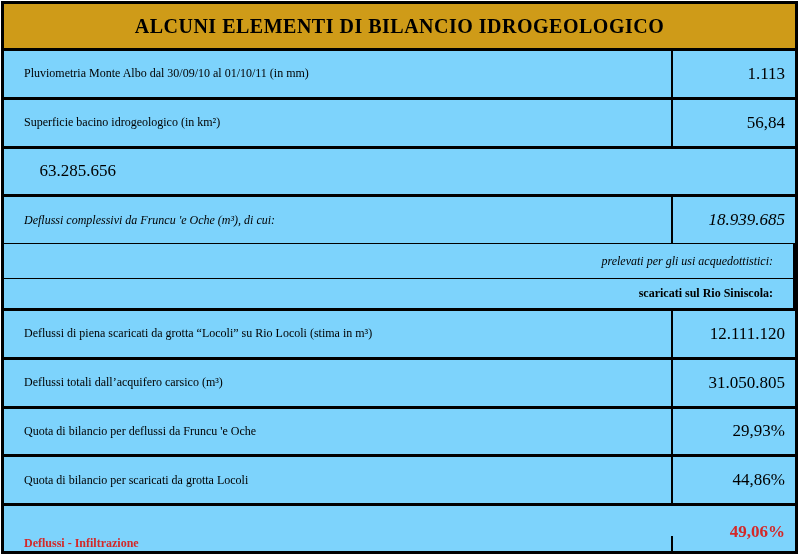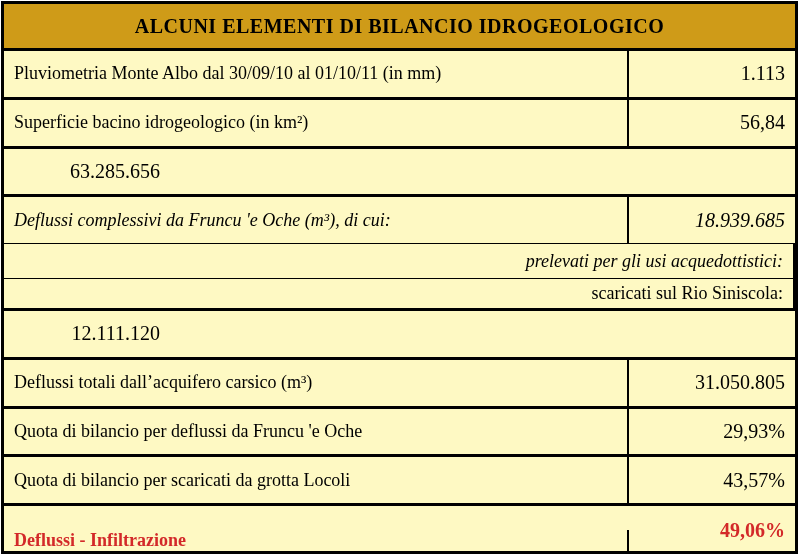--- a/index.html
+++ b/index.html
@@ -14,21 +14,21 @@
   }
   * { box-sizing: border-box; }
 
   .table {
     position: absolute;
     left: 1px;
     top: 1px;
     width: 797px;
     height: 553px;
     border: 3px solid var(--border, #000);
-    background: #fef9c3;
+    background: #7dd3fc;
     display: flex;
     flex-direction: column;
   }
 
   .title-row {
     flex: 0 0 47px;
     background: var(--header-bg, #CF9B18);
     border-bottom: 3px solid var(--border, #000);
     display: flex;
     align-items: center;
@@ -39,42 +39,41 @@
   }
 
   .row {
     display: flex;
     flex: 1 1 auto;
     border-bottom: 3px solid var(--border, #000);
     align-items: stretch;
   }
   .row.thin-bottom { border-bottom-width: 1px; font-style: italic; }
   .row.sub1 { flex: 0 0 35px; }
-  .row.sub2 { flex: 0 0 32px; }
+  .row.sub2 { flex: 0 0 32px; font-weight: bold; }
   .row.last { flex: 0 0 45px; border-bottom: none; align-items: flex-end; }
 
   .cell-label {
     flex: 1 1 auto;
     display: flex;
     align-items: center;
-    padding: 0 10px;
-    font-size: 18px;
+    padding: 0 20px;
+    font-size: 12px;
     border-right: 2px solid var(--border, #000);
     white-space: nowrap;
     overflow: hidden;
   }
   .cell-value {
     flex: 0 0 122px;
     display: flex;
     align-items: center;
     justify-content: flex-end;
     padding: 9px 10px;
-    font-size: 20px;
+    font-size: 17px;
     white-space: nowrap;
-    margin-left: 44px;
   }
 
   .row.sub .cell-label { justify-content: flex-end; }
 
   .row.highlight .cell-label,
   .row.highlight .cell-value {
     color: var(--highlight-red, #D32929);
     font-weight: bold;
   }
 </style>
@@ -108,36 +107,37 @@
 
   <div class="row sub sub1 thin-bottom">
     <div class="cell-label">prelevati per gli usi acquedottistici:</div>
   </div>
 
   <div class="row sub sub2">
     <div class="cell-label">scaricati sul Rio Siniscola:</div>
   </div>
 
   <div class="row">
+    <div class="cell-label">Deflussi di piena scaricati da grotta “Locoli” su Rio Locoli (stima in m³)</div>
     <div class="cell-value">12.111.120</div>
   </div>
 
   <div class="row">
     <div class="cell-label">Deflussi totali dall’acquifero carsico (m³)</div>
     <div class="cell-value">31.050.805</div>
   </div>
 
   <div class="row">
     <div class="cell-label">Quota di bilancio per deflussi da Fruncu 'e Oche</div>
     <div class="cell-value">29,93%</div>
   </div>
 
   <div class="row">
     <div class="cell-label">Quota di bilancio per scaricati da grotta Locoli</div>
-    <div class="cell-value">43,57%</div>
+    <div class="cell-value">44,86%</div>
   </div>
 
   <div class="row highlight last">
     <div class="cell-label">Deflussi - Infiltrazione</div>
     <div class="cell-value">49,06%</div>
   </div>
 
 </div>
 
 </body></html>

